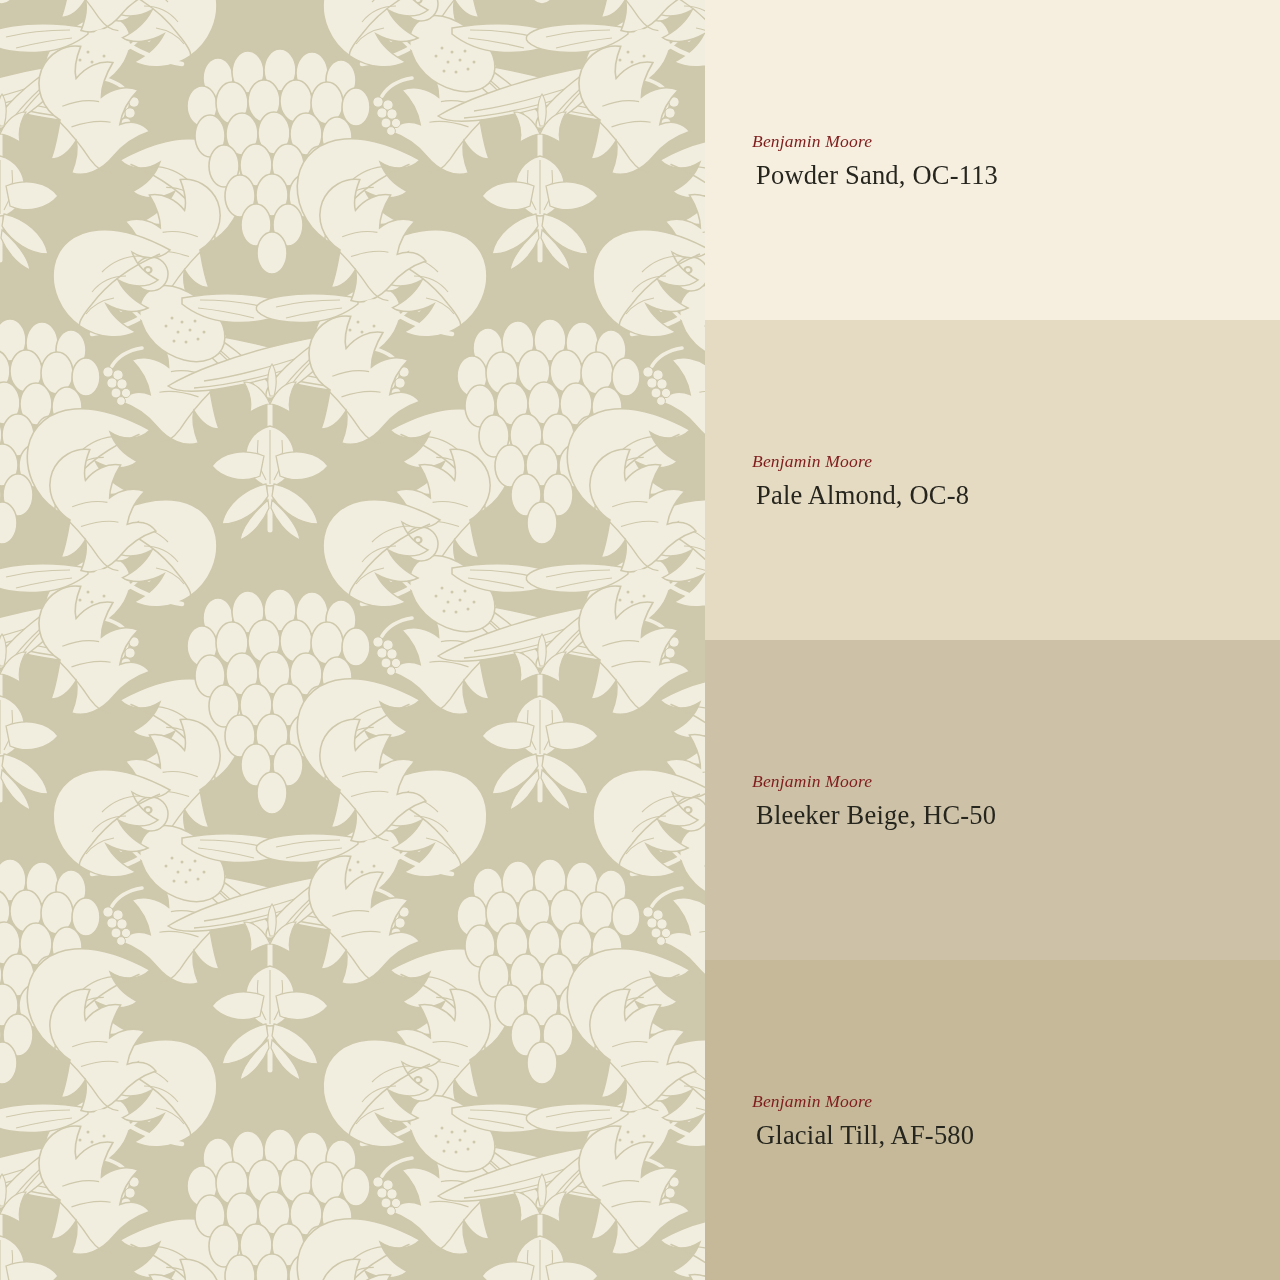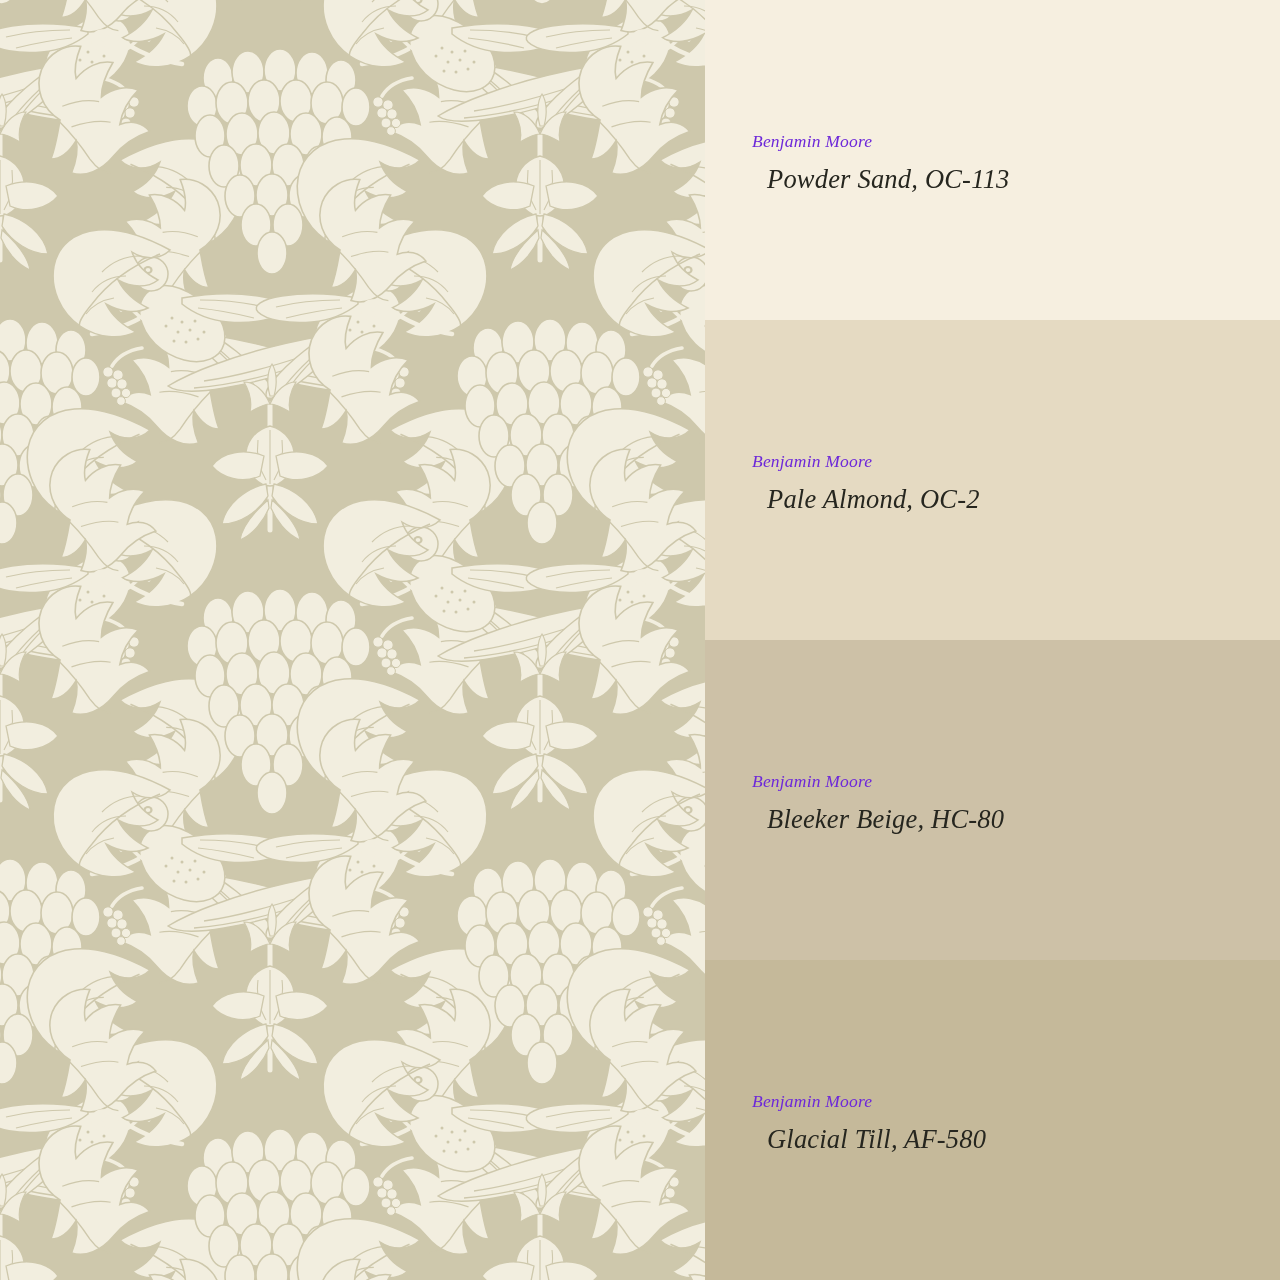--- a/index.html
+++ b/index.html
@@ -41,32 +41,31 @@
     box-sizing:border-box;
   }
   .swatch-text{
     position:absolute;
     left:47px;
   }
   .brand{
     font-style:italic;
     font-size:17.5px;
     letter-spacing:0.2px;
-    color:#6d28d9;
+    color:#7f1d1d;
     line-height:1;
     margin:0 0 11px 0;
     white-space:nowrap;
   }
   .paint-name{
-    font-style:italic;
     font-size:26.5px;
     letter-spacing:0.2px;
     color:#26261f;
     line-height:1;
-    margin:15px;
+    margin:4px;
     white-space:nowrap;
     text-align:center;
   }
   
   #swatch-0 .swatch-text{ top:133px; }
   #swatch-1 .swatch-text{ top:133px; }
   #swatch-2 .swatch-text{ top:133px; }
   #swatch-3 .swatch-text{ top:133px; }
 </style>
 </head>
@@ -309,28 +308,28 @@
     <div class="swatch" id="swatch-0" style="background-color: rgb(246, 239, 224);">
       <div class="swatch-text">
         <p class="brand">Benjamin Moore</p>
         <p class="paint-name">Powder Sand, OC-113</p>
       </div>
     </div>
 
     <div class="swatch" id="swatch-1" style="background-color: rgb(229, 218, 194);">
       <div class="swatch-text">
         <p class="brand">Benjamin Moore</p>
-        <p class="paint-name">Pale Almond, OC-2</p>
+        <p class="paint-name">Pale Almond, OC-8</p>
       </div>
     </div>
 
     <div class="swatch" id="swatch-2" style="background-color: rgb(205, 193, 167);">
       <div class="swatch-text">
         <p class="brand">Benjamin Moore</p>
-        <p class="paint-name">Bleeker Beige, HC-80</p>
+        <p class="paint-name">Bleeker Beige, HC-50</p>
       </div>
     </div>
 
     <div class="swatch" id="swatch-3" style="background-color: rgb(197, 185, 154);">
       <div class="swatch-text">
         <p class="brand">Benjamin Moore</p>
         <p class="paint-name">Glacial Till, AF-580</p>
       </div>
     </div>
 

